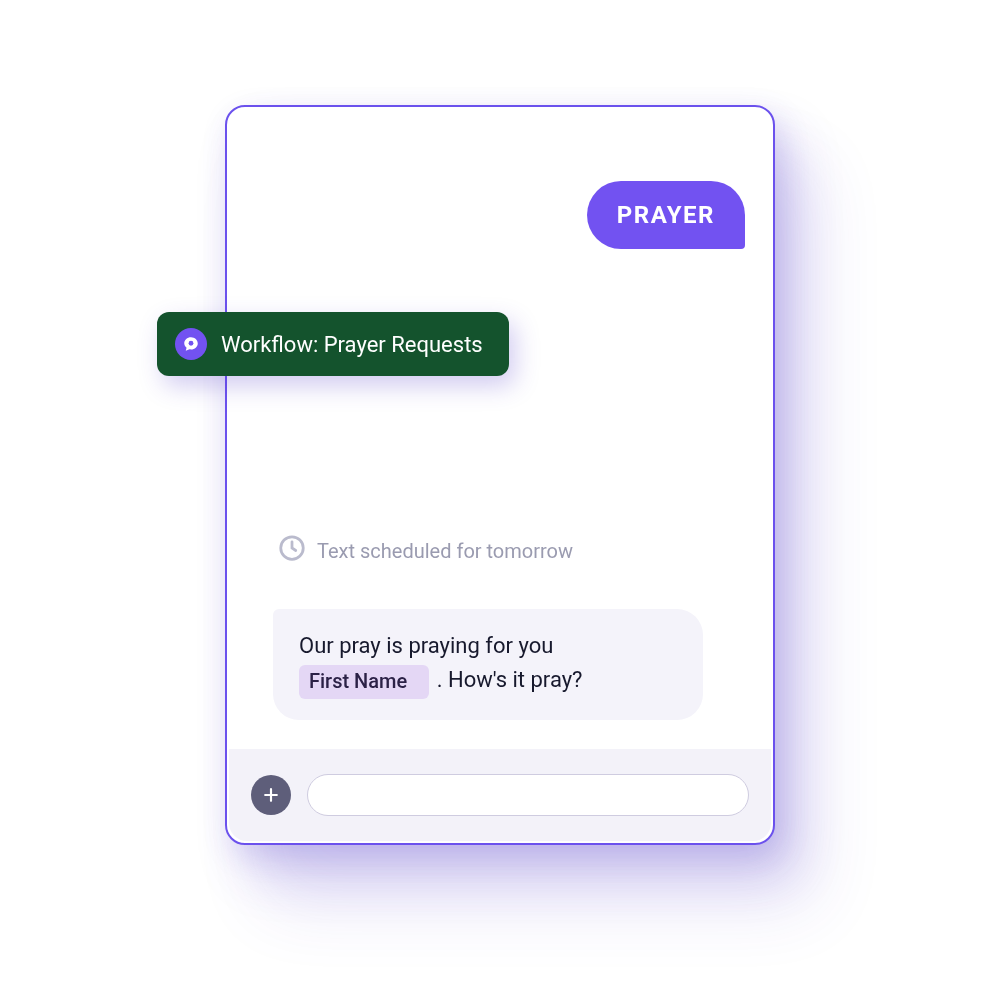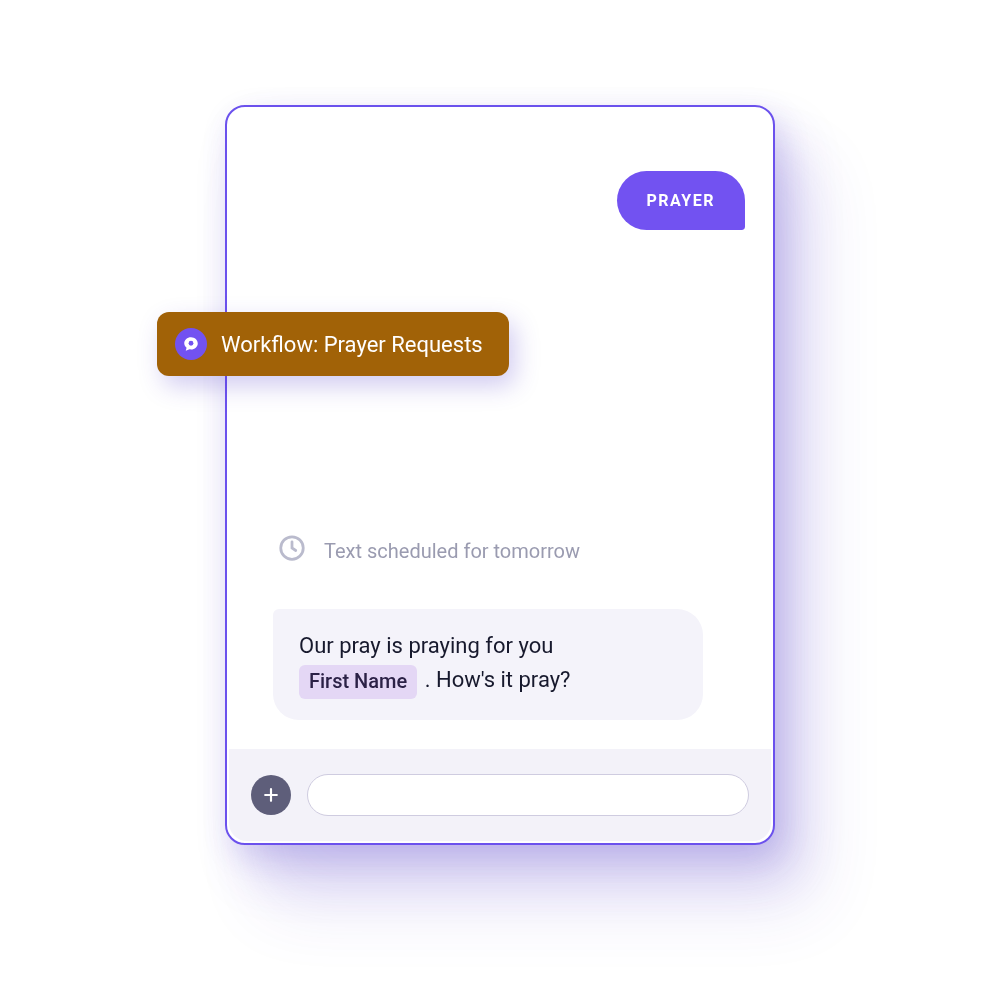--- a/index.html
+++ b/index.html
@@ -24,38 +24,38 @@
     overflow: visible;
     box-shadow:
       6px 10px 30px rgba(77, 52, 200, 0.15),
       20px 30px 50px rgba(77, 52, 200, 0.18),
       40px 60px 70px rgba(77, 52, 200, 0.12);
   }
 
   
   .bubble-out {
     position: absolute;
-    top: 64px;
+    top: 74px;
     right: 28px;
     background: #7252f1;
     color: #ffffff;
     font-weight: 700;
-    font-size: 16px;
+    font-size: 24px;
     letter-spacing: 1.5px;
     padding: 20px 30px;
     border-radius: 34px;
     border-bottom-right-radius: 4px;
   }
 
   
   .workflow-badge {
     position: absolute;
     top: 205px;
     left: -70px;
-    background: #a16207;
+    background: #14532d;
     color: #ffffff;
     display: flex;
     align-items: center;
     gap: 14px;
     padding: 16px 26px 16px 18px;
     border-radius: 12px;
     font-size: 22px;
     font-weight: 400;
     box-shadow:
       6px 10px 24px rgba(77, 52, 200, 0.25),
@@ -89,32 +89,32 @@
   .bubble-in.first { top: 318px; }
   .bubble-in.second { top: 502px; width: 430px; }
 
   
   .schedule-line {
     position: absolute;
     left: 50px;
     top: 426px;
     display: flex;
     align-items: center;
-    gap: 17px;
+    gap: 10px;
     color: #9a9bb0;
     font-size: 20px;
   }
   .schedule-line svg { flex-shrink:0; }
 
   
   .var-chip {
     display: inline-block;
     background: #e4d7f5;
     border-radius: 6px;
-    padding: 4px 10px 6px 10px;
+    padding: 4px 22px 6px 10px;
     font-size: 20px;
     color: #2b2146;
     font-weight: 500;
     line-height: 1.2;
     position: relative;
     top: 1px;
     margin-right: 2px;
   }
 
   

